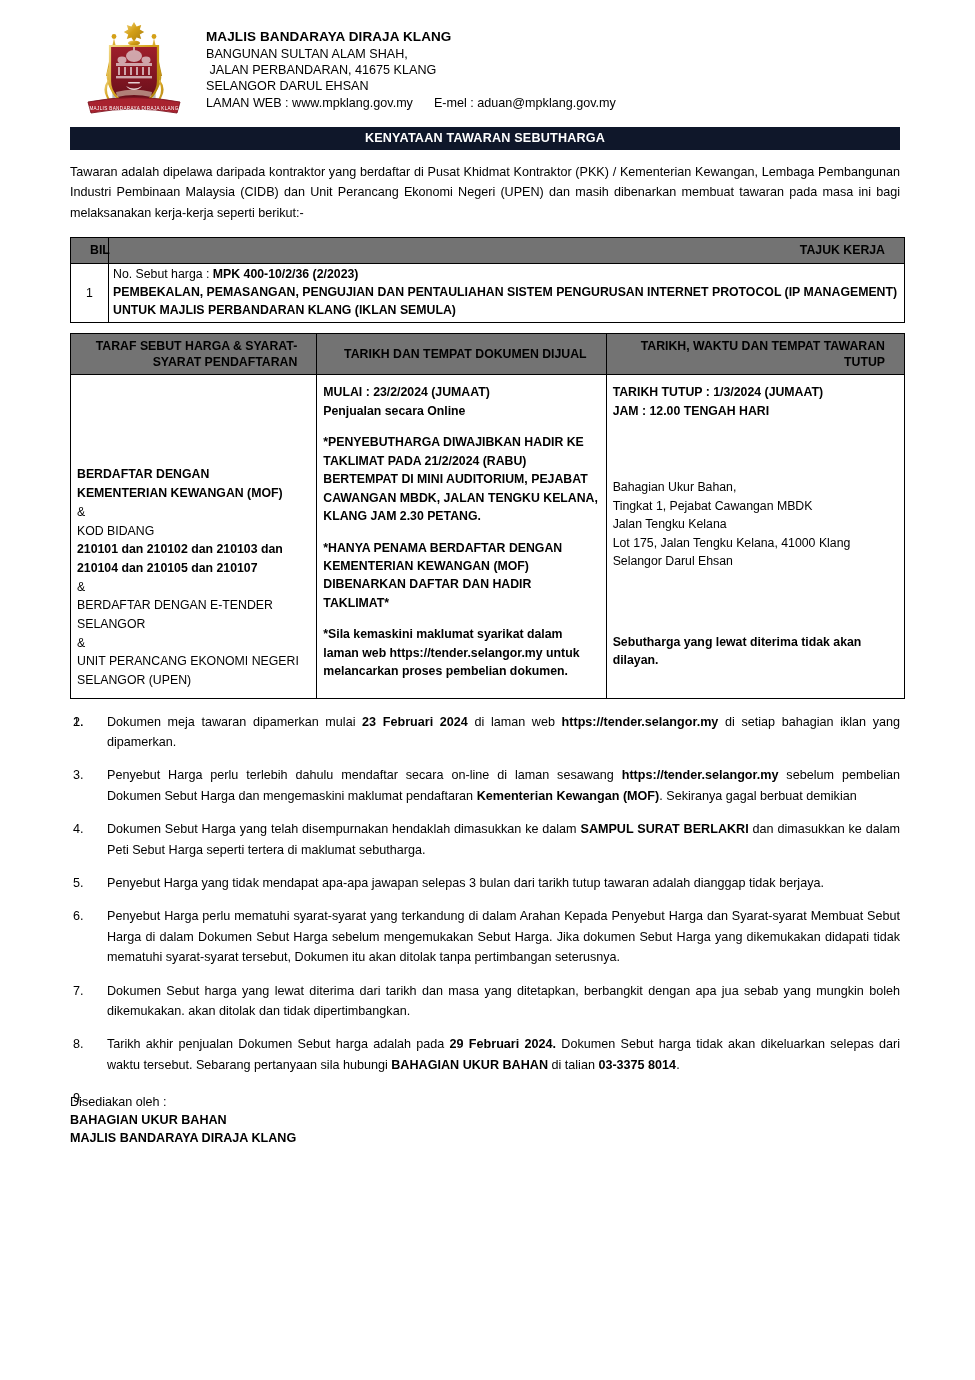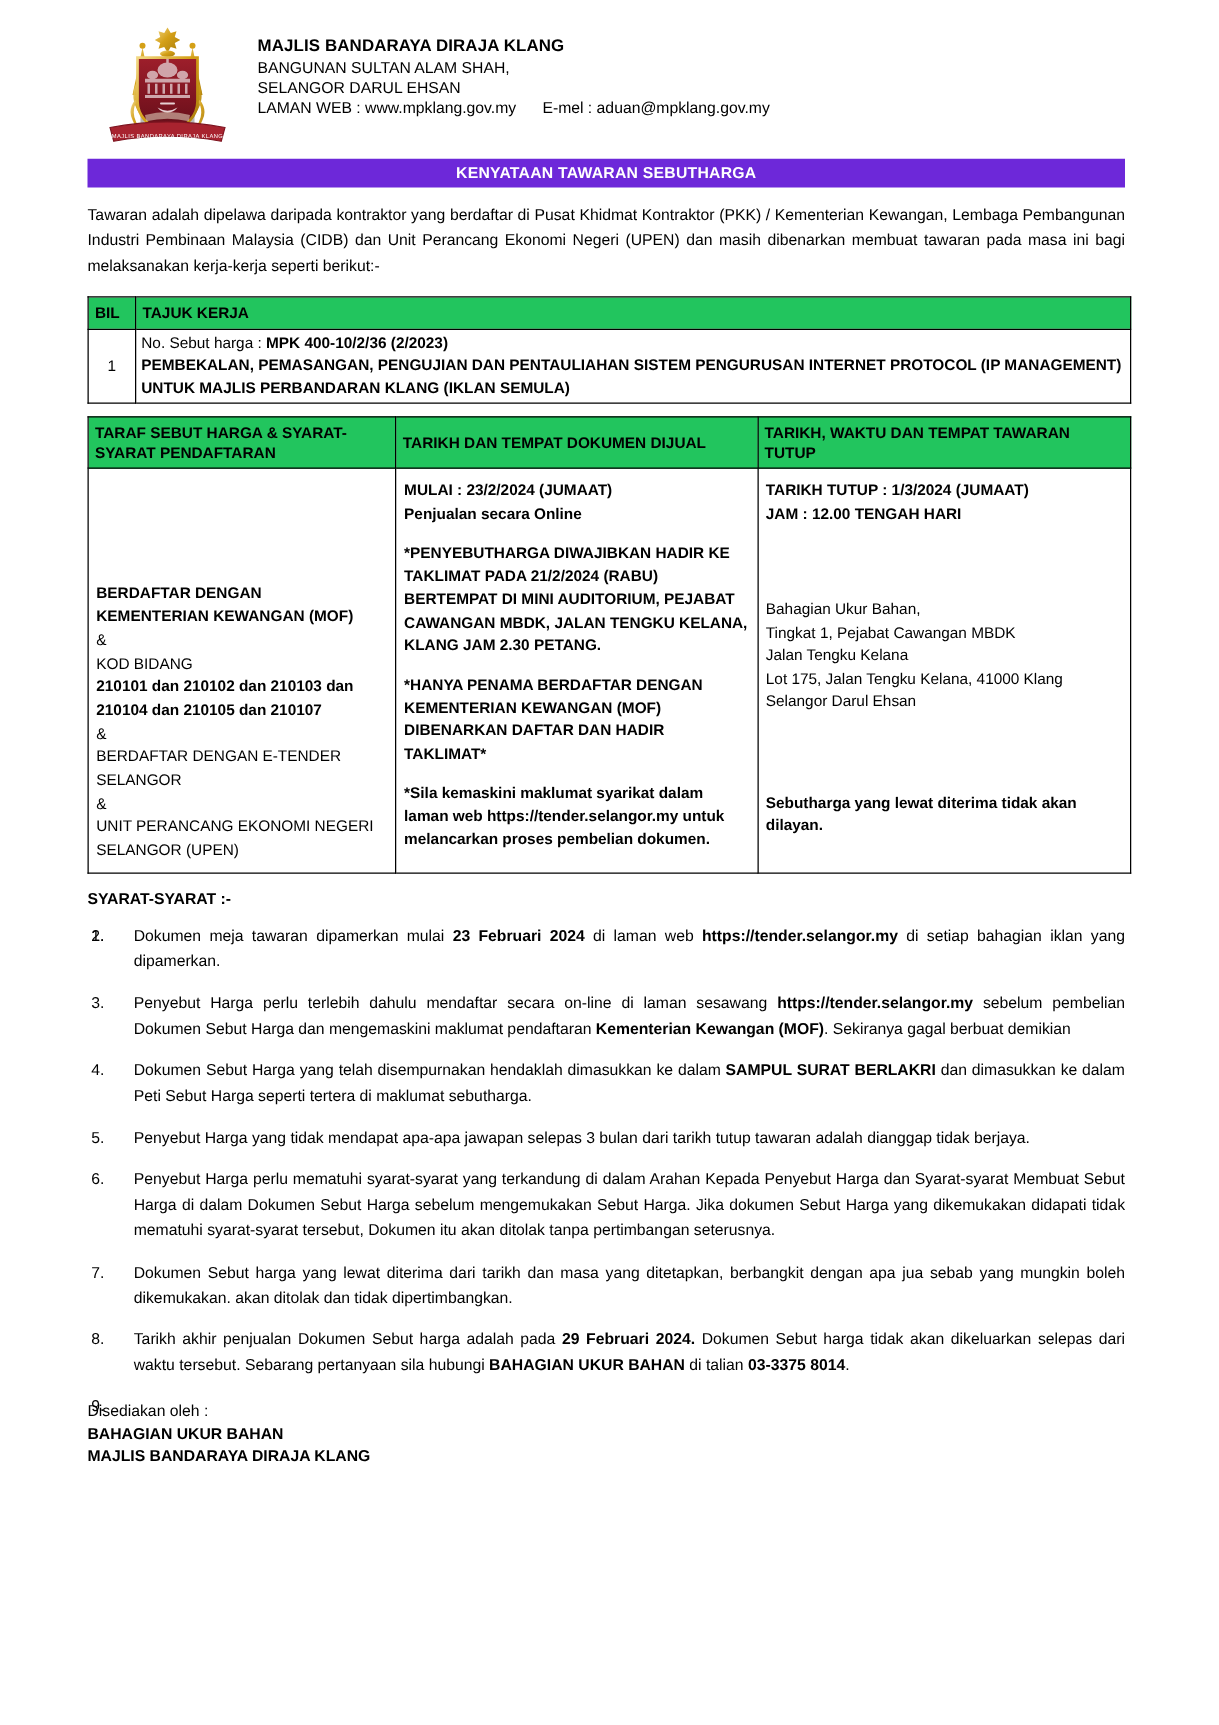--- a/index.html
+++ b/index.html
@@ -22,21 +22,21 @@
     padding: 18px 0 0 78px;
   }
   .crest { width: 112px; height: 102px; flex: 0 0 112px; }
   .org-block { margin-left: 16px; padding-top: 10px; line-height: 1.30; }
   .org-name { font-size: 13.5px; font-weight: bold; letter-spacing: .1px; }
   .org-line { font-size: 12.6px; font-weight: normal; white-space: pre; }
 
   
   .banner {
     margin: 7px 70px 0 70px;
-    background: #6d28d9;
+    background: #0f172a;
     color: #ffffff;
     text-align: center;
     font-size: 12.6px;
     font-weight: bold;
     padding: 4px 0 5px 0;
     letter-spacing: .2px;
   }
 
   
   .intro {
@@ -54,25 +54,25 @@
     border-collapse: collapse;
     table-layout: fixed;
   }
   table.doc td, table.doc th {
     border: 1.3px solid #000000;
     padding: 2px 4px;
     vertical-align: top;
     font-size: 12.3px;
   }
   .hdr-cell {
-    background: #22c55e;
-    text-align: left;
+    background: #737373;
+    text-align: right;
     font-weight: bold;
     vertical-align: middle !important;
-    padding: 4px 5px !important;
+    padding: 4px 19px !important;
     line-height: 1.34;
   }
   .bil-col { width: 38px; }
   .bil-num {
     text-align: center;
     vertical-align: middle !important;
     font-size: 12.6px;
   }
   .kerja-cell { line-height: 1.46; }
   .kerja-cell .small-lbl { font-weight: normal; }
@@ -203,20 +203,21 @@
         <path d="M10 84 q46 -9 92 0 l-3 11 q-43 -8 -86 0 z" fill="#a8232f" stroke="#7d1420" stroke-width="0.9"></path>
         <text x="56" y="92.4" font-family="Liberation Sans, sans-serif" font-size="4.6" fill="#ffffff" text-anchor="middle" letter-spacing="0.35">MAJLIS BANDARAYA DIRAJA KLANG</text>
       </g>
 
       <path d="M38 74 q18 -5 36 0 l-1 5 q-17 -4 -34 0z" fill="#e8dcc4" opacity="0.55"></path>
     </svg>
 
     <div class="org-block">
       <div class="org-name">MAJLIS BANDARAYA DIRAJA  KLANG</div>
       <div class="org-line">BANGUNAN SULTAN ALAM SHAH,</div>
+      <div class="org-line"> JALAN PERBANDARAN, 41675 KLANG</div>
       <div class="org-line">SELANGOR DARUL EHSAN</div>
       <div class="org-line">LAMAN WEB : www.mpklang.gov.my      E-mel : aduan@mpklang.gov.my</div>
     </div>
   </div>
 
   <div class="banner">KENYATAAN TAWARAN SEBUTHARGA</div>
 
   <div class="intro">Tawaran adalah dipelawa daripada kontraktor yang berdaftar di Pusat Khidmat Kontraktor (PKK) / Kementerian Kewangan, Lembaga Pembangunan Industri Pembinaan Malaysia (CIDB) dan Unit Perancang Ekonomi Negeri (UPEN) dan masih dibenarkan membuat tawaran pada masa ini bagi melaksanakan kerja-kerja seperti berikut:-</div>
 
   <table class="doc">
@@ -291,21 +292,20 @@
           <div class="n">Jalan Tengku Kelana</div>
           <div class="n">Lot 175, Jalan Tengku Kelana, 41000 Klang</div>
           <div class="n">Selangor Darul Ehsan</div>
           <span class="gap-xl"></span>
           <div class="b">Sebutharga yang lewat diterima tidak akan dilayan.</div>
         </td>
       </tr>
     </tbody>
   </table>
 
-  <div class="cond-title">SYARAT-SYARAT :-</div>
   <ol class="conds" id="conditions-list">
       <li><span class="num">1.</span></li>
       <li><span class="num">2.</span><span><span>Dokumen meja tawaran dipamerkan mulai </span><span class="b">23 Februari 2024</span><span> di laman web </span><span class="b">https://tender.selangor.my</span><span> di setiap bahagian iklan yang dipamerkan.</span></span></li>
       <li><span class="num">3.</span><span><span>Penyebut Harga perlu terlebih dahulu mendaftar secara on-line di laman sesawang </span><span class="b">https://tender.selangor.my</span><span> sebelum pembelian Dokumen Sebut Harga dan mengemaskini maklumat pendaftaran </span><span class="b">Kementerian Kewangan (MOF)</span><span>. Sekiranya gagal berbuat demikian</span></span></li>
       <li><span class="num">4.</span><span><span>Dokumen Sebut Harga yang telah disempurnakan hendaklah dimasukkan ke dalam </span><span class="b">SAMPUL SURAT BERLAKRI</span><span> dan dimasukkan ke dalam Peti Sebut Harga seperti tertera di maklumat sebutharga.</span></span></li>
       <li><span class="num">5.</span><span><span>Penyebut Harga yang tidak mendapat apa-apa jawapan selepas 3 bulan dari tarikh tutup tawaran adalah dianggap tidak berjaya.</span></span></li>
       <li><span class="num">6.</span><span><span>Penyebut Harga perlu mematuhi syarat-syarat yang terkandung di dalam Arahan Kepada Penyebut Harga dan Syarat-syarat Membuat Sebut Harga di dalam Dokumen Sebut Harga sebelum mengemukakan Sebut Harga. Jika dokumen Sebut Harga yang dikemukakan didapati tidak mematuhi syarat-syarat tersebut, Dokumen itu akan ditolak tanpa pertimbangan seterusnya.</span></span></li>
       <li><span class="num">7.</span><span><span>Dokumen Sebut harga yang lewat diterima dari tarikh dan masa yang ditetapkan, berbangkit dengan apa jua sebab yang mungkin boleh dikemukakan. akan ditolak dan tidak dipertimbangkan.</span></span></li>
       <li><span class="num">8.</span><span><span>Tarikh akhir penjualan Dokumen Sebut harga adalah pada </span><span class="b">29 Februari 2024.</span><span> Dokumen Sebut harga tidak akan dikeluarkan selepas dari waktu tersebut. Sebarang pertanyaan sila hubungi </span><span class="b">BAHAGIAN UKUR BAHAN</span><span> di talian </span><span class="b">03-3375 8014</span><span>.</span></span></li>
       <li><span class="num">9.</span></li>

